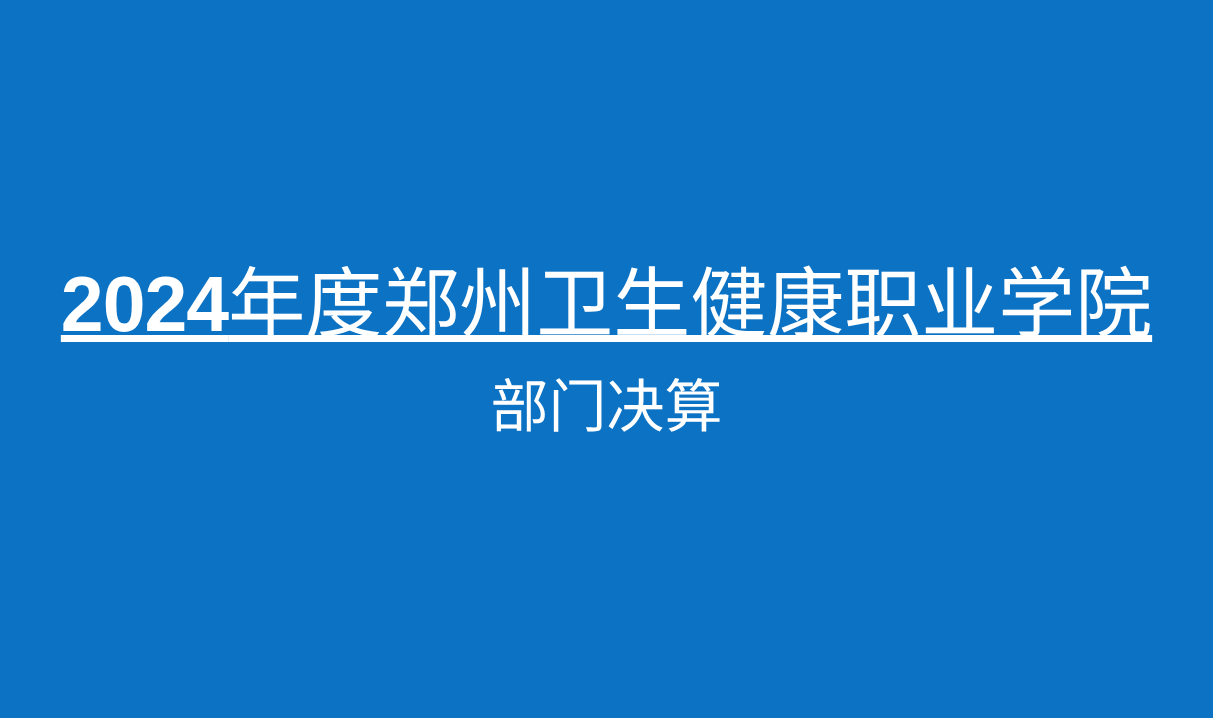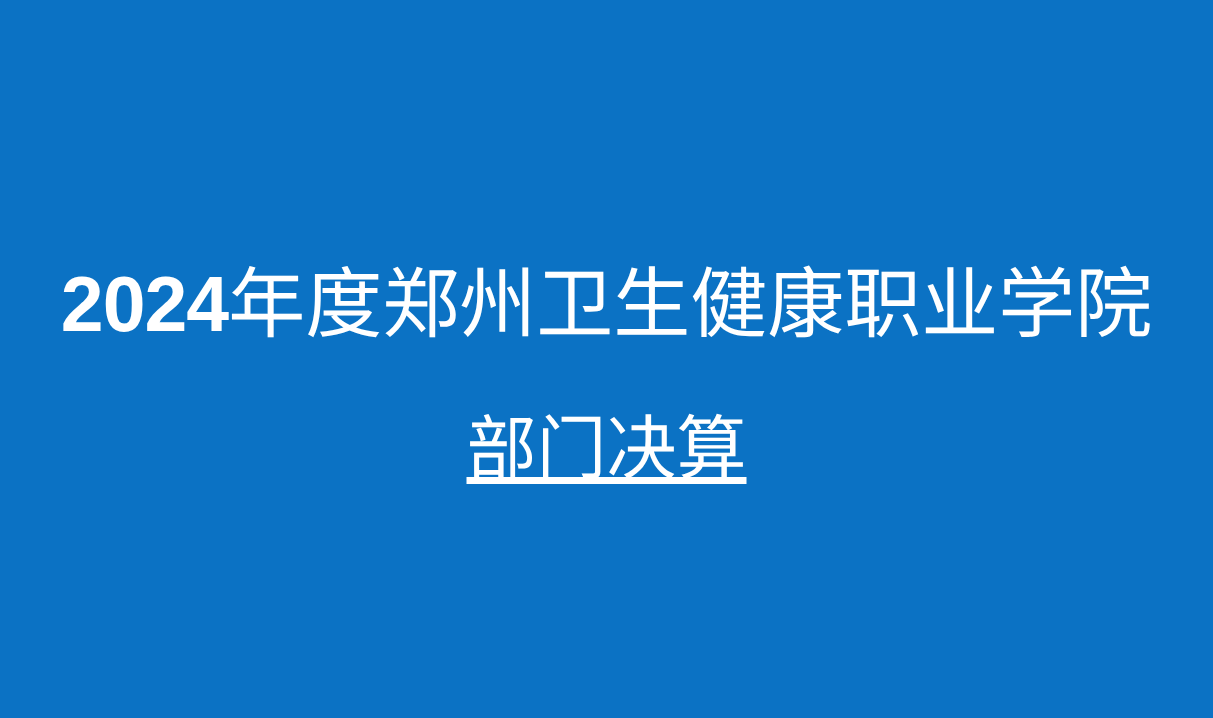--- a/index.html
+++ b/index.html
@@ -56,30 +56,29 @@
     -webkit-font-smoothing: antialiased;
   }
 
   
   #cover-title-line-1 {
     font-size: 86px;
     letter-spacing: 0px;
     height: 104px;
     line-height: 104px;
     margin: 0;
+    text-decoration: underline;
   }
 
   
   #cover-title-line-2 {
-    font-size: 70px;
+    font-size: 58px;
     letter-spacing: 0px;
     height: 104px;
     line-height: 104px;
-    margin-top: 42px;
-    text-decoration: underline;
   }
 
   
   .title-digits {
     font-family: "Liberation Sans", "DejaVu Sans", sans-serif;
     font-weight: 600;
     letter-spacing: -1px;
   }
 </style>
 </head>

